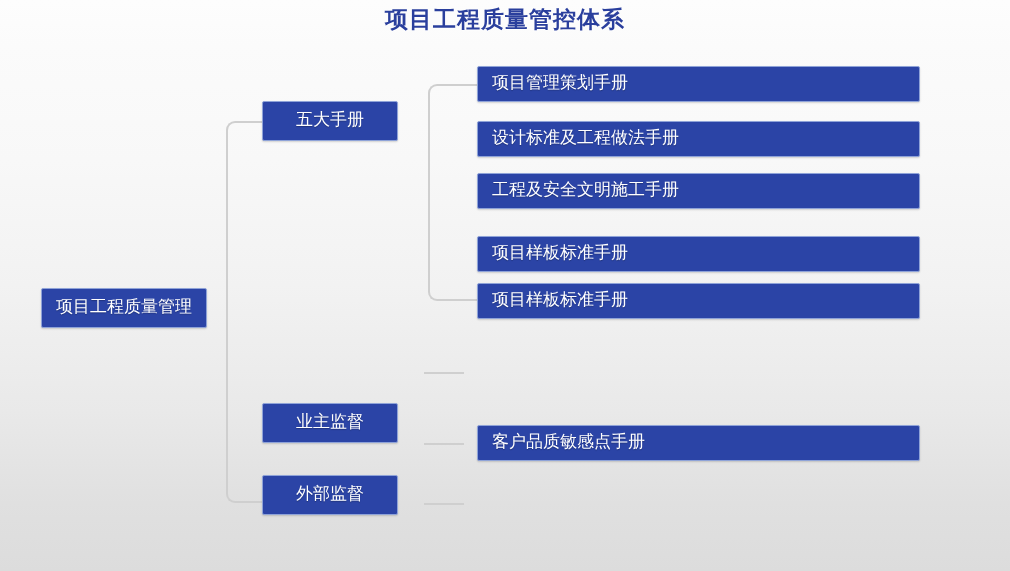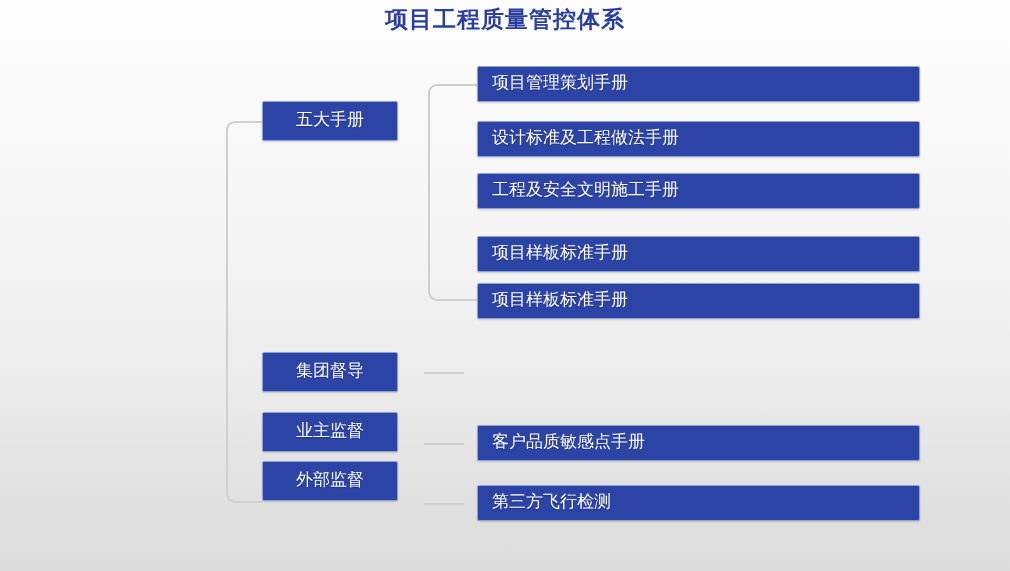--- a/index.html
+++ b/index.html
@@ -67,22 +67,22 @@
   }
 
   
   .node-l2 {
     left: 262px;
     width: 136px;
     height: 40px;
   }
   .l2-1 { top: 101px; }
   .l2-2 { top: 352px; }
-  .l2-3 { top: 412px; }
-  .l2-4 { top: 461px; }
+  .l2-3 { top: 403px; }
+  .l2-4 { top: 475px; }
 
   
   .node-l3 {
     left: 477px;
     width: 443px;
     height: 36px;
   }
   .l3-1 { top: 66px; }
   .l3-2 { top: 121px; }
   .l3-3 { top: 173px; }
@@ -138,28 +138,27 @@
 <div id="slide">
 
   <div class="slide-title">项目工程质量管控体系</div>
 
   <div class="bracket bracket-root"></div>
   <div class="bracket bracket-manuals"></div>
   <div class="link link-1"></div>
   <div class="link link-2"></div>
   <div class="link link-3"></div>
 
+  <div class="node node-root center">项目工程质量管理</div>
 
   <div class="node node-l2 l2-1 center">五大手册</div>
-  <div class="node node-l2 l2-2 center">集团督导</div>
   <div class="node node-l2 l2-3 center">业主监督</div>
   <div class="node node-l2 l2-4 center">外部监督</div>
 
   <div class="node node-l3 l3-1 leftpad">项目管理策划手册</div>
   <div class="node node-l3 l3-3 leftpad">工程及安全文明施工手册</div>
   <div class="node node-l3 l3-2 leftpad">设计标准及工程做法手册</div>
   <div class="node node-l3 l3-4 leftpad">项目样板标准手册</div>
   <div class="node node-l3 l3-5 leftpad">项目样板标准手册</div>
 
   <div class="node node-l3 l3-7 leftpad">客户品质敏感点手册</div>
-  <div class="node node-l3 l3-8 leftpad">第三方飞行检测</div>
 
 </div>
 
 </body></html>

